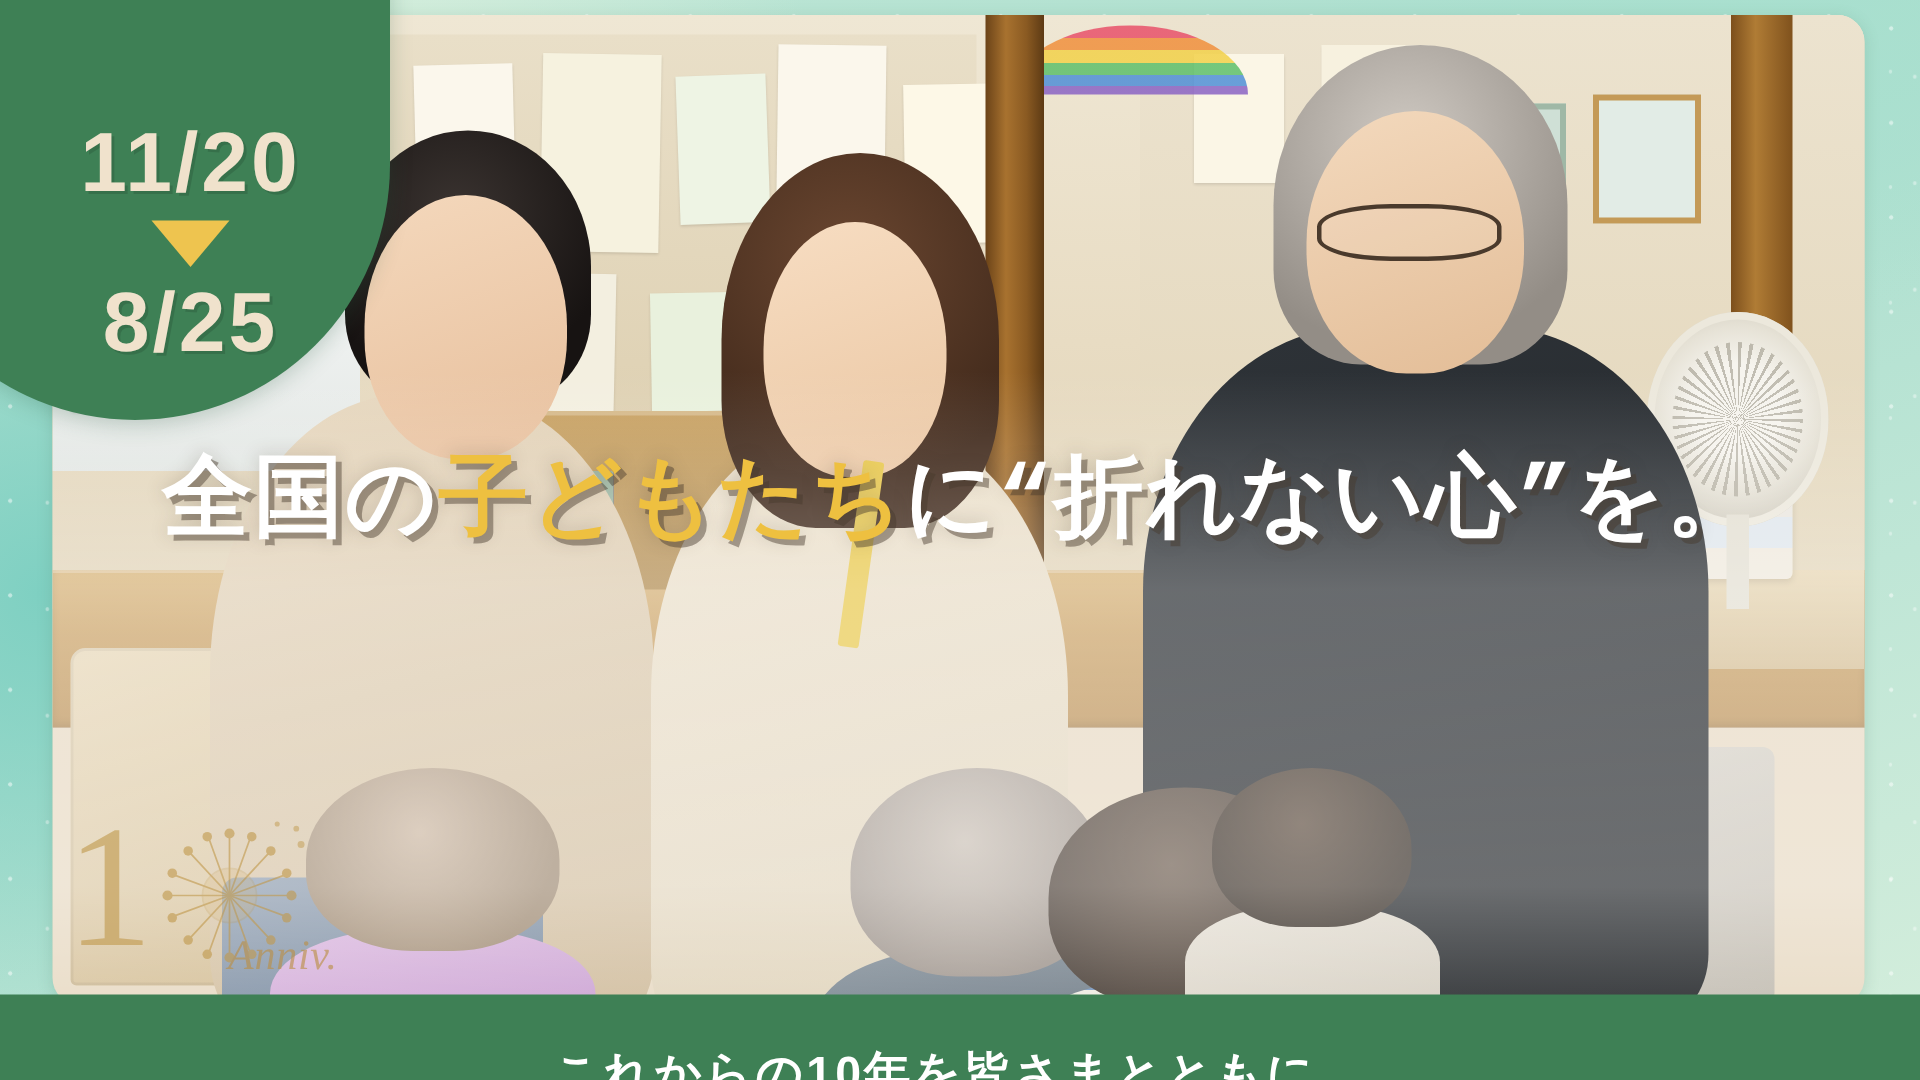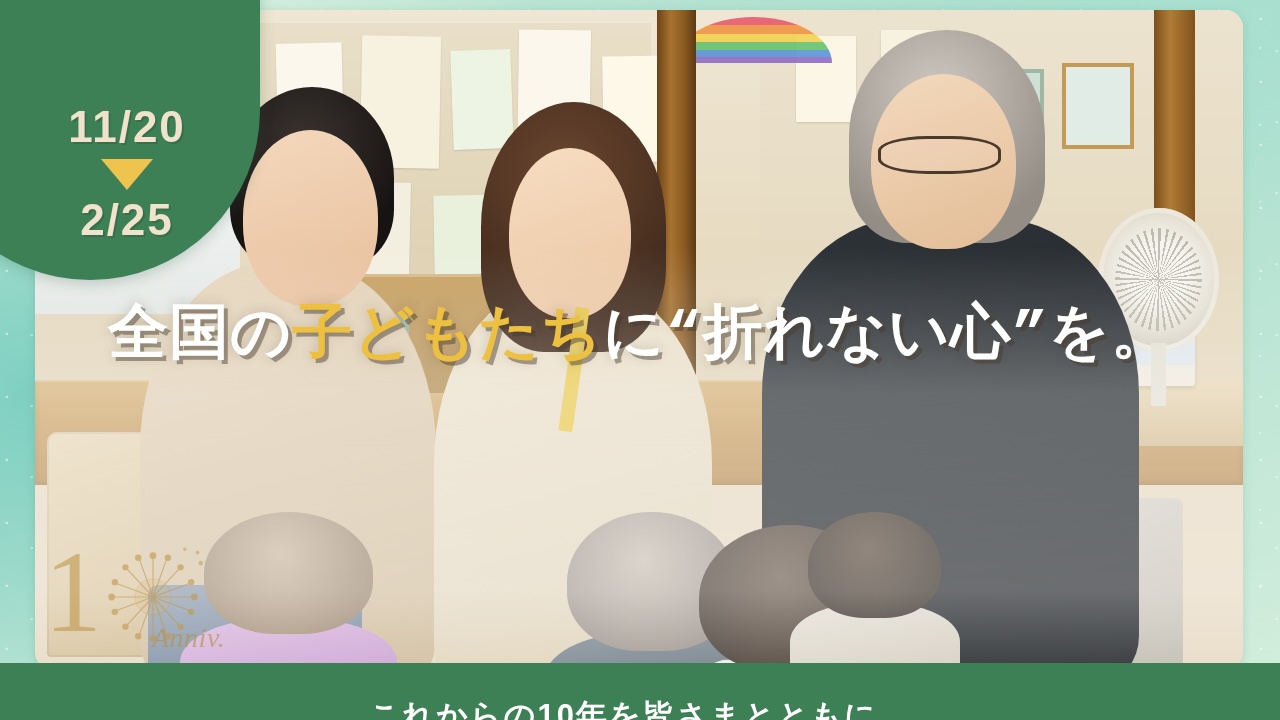--- a/index.html
+++ b/index.html
@@ -256,21 +256,21 @@
     background:#3e8055;
     display:flex; flex-direction:column; align-items:center; justify-content:flex-end;
     padding-bottom:16px;
     box-shadow:0 3px 14px rgba(40,90,62,.25);
   }
   .date-inner{
     width:100%; display:flex; flex-direction:column; align-items:center;
     padding-left:74px; padding-bottom:20px;
   }
   .date-text{
-    font-size:44px; line-height:1.06; letter-spacing:2px; font-weight:700;
+    font-size:56px; line-height:1.06; letter-spacing:2px; font-weight:700;
     color:#f0e2cc;
     text-shadow:2px 2px 0 rgba(0,0,0,.12);
   }
   .date-arrow{
     width:0; height:0; margin:9px 0 7px 0;
     border-left:26px solid transparent;
     border-right:26px solid transparent;
     border-top:31px solid #eec44f;
   }
 
@@ -441,21 +441,21 @@
         <circle cx="80" cy="5" r="1.6"></circle>
       </g>
     </svg>
     <span class="word">Anniv.</span>
   </div>
 
   <div class="date-badge">
     <div class="date-inner">
       <div class="date-text">11/20</div>
       <div class="date-arrow"></div>
-      <div class="date-text">2/25</div>
+      <div class="date-text">8/25</div>
     </div>
   </div>
 
   <div class="headline">
     <div class="hl-line"><span class="w">全国の</span><span class="y">子どもたち</span><span class="w">に“折れない心”を。</span></div>
   </div>
 
   <div class="bottom-bar">
     <span class="txt">これからの10年を皆さまとともに。</span>
   </div>

